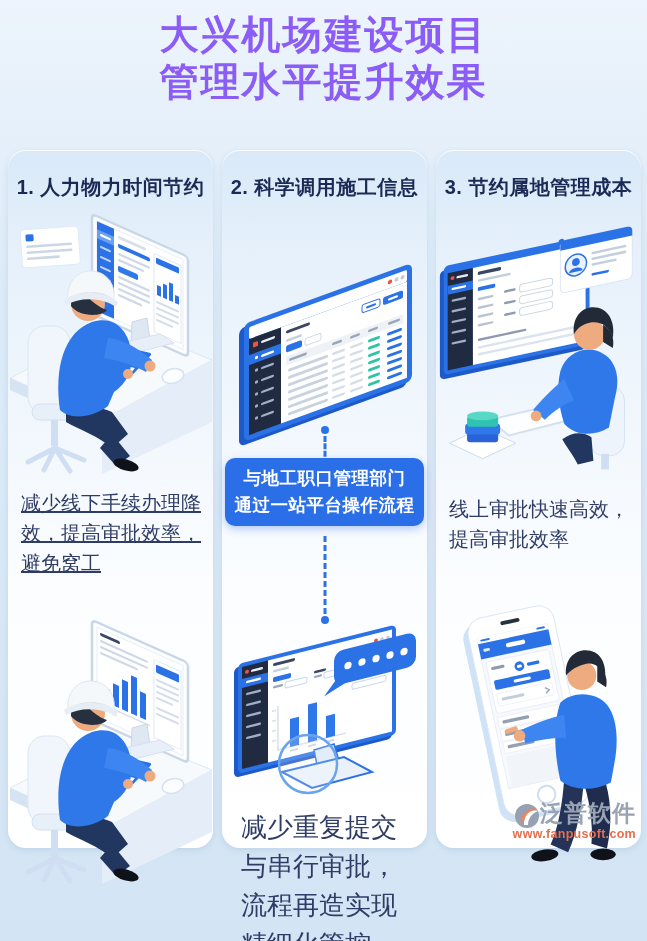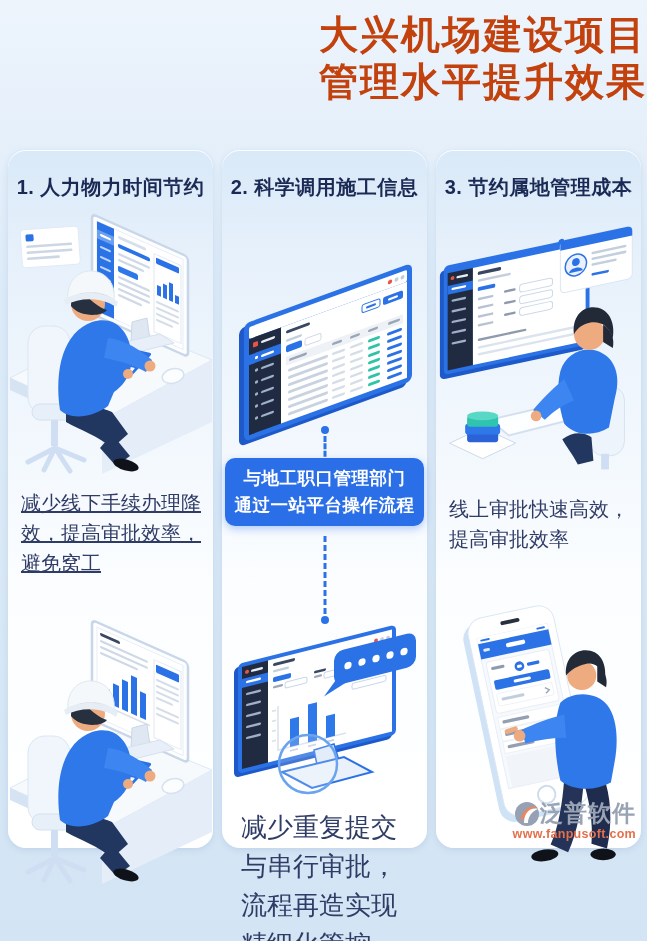--- a/index.html
+++ b/index.html
@@ -3,22 +3,22 @@
 <meta charset="utf-8">
 <style>
   html,body{margin:0;padding:0;}
   body{
     width:647px;height:941px;overflow:hidden;
     font-family:"Liberation Sans","DejaVu Sans",sans-serif;
     background:linear-gradient(180deg,#edf4fc 0%,#ddebf8 30%,#d3e4f4 100%);
   }
   .stage{position:relative;width:647px;height:941px;}
   .page-title{
-    position:absolute;top:12px;left:0;width:100%;text-align:right;
-    font-size:39px;font-weight:900;color:#c2410c;line-height:1.2;letter-spacing:2px;
+    position:absolute;top:12px;left:0;width:100%;text-align:center;
+    font-size:39px;font-weight:900;color:#8b5cf6;line-height:1.2;letter-spacing:2px;
   }
   .card{
     position:absolute;top:150px;width:205px;height:698px;border-radius:18px;
     background:linear-gradient(180deg,#d9e9f8 0%,#e7f1fb 16%,#fbfdff 62%,#ffffff 100%);
     box-shadow:0 2px 6px rgba(110,145,190,.20), inset 0 1px 0 rgba(255,255,255,.9);
   }
   .card-1{left:8px;}   .card-2{left:222px;}   .card-3{left:436px;}
   .card-header{
     position:absolute;top:24px;left:0;width:100%;text-align:center;
     font-size:20px;font-weight:800;color:#1b2a55;letter-spacing:.5px;
@@ -37,21 +37,21 @@
   }
   .connector{position:absolute;left:50%;transform:translateX(-50%);width:0;border-left:3px dashed #2b72e6;}
   .conn-top{top:286px;height:28px;}
   .conn-bottom{top:386px;height:78px;}
   .conn-dot{position:absolute;left:50%;transform:translateX(-50%);width:8px;height:8px;border-radius:50%;background:#2b72e6;}
   .dot-top{top:276px;} .dot-bottom{top:466px;}
   .illus{position:absolute;left:0;width:100%;}
   .logo{
     position:absolute;right:5px;bottom:7px;display:flex;flex-direction:column;align-items:flex-end;
   }
-  .logo-row{display:flex;align-items:center;gap:0;margin-top:37px;}
+  .logo-row{display:flex;align-items:flex-end;gap:0;margin-top:37px;}
   .logo-name{font-size:23px;font-weight:700;color:#99a3b4;letter-spacing:1px;}
   .logo-url{font-size:12.5px;font-weight:700;color:#e4704d;letter-spacing:.3px;margin-top:-2px;}
 </style>
 </head>
 <body>
 
 <div class="stage">
 
   <div class="page-title">
     <div>大兴机场建设项目</div>

